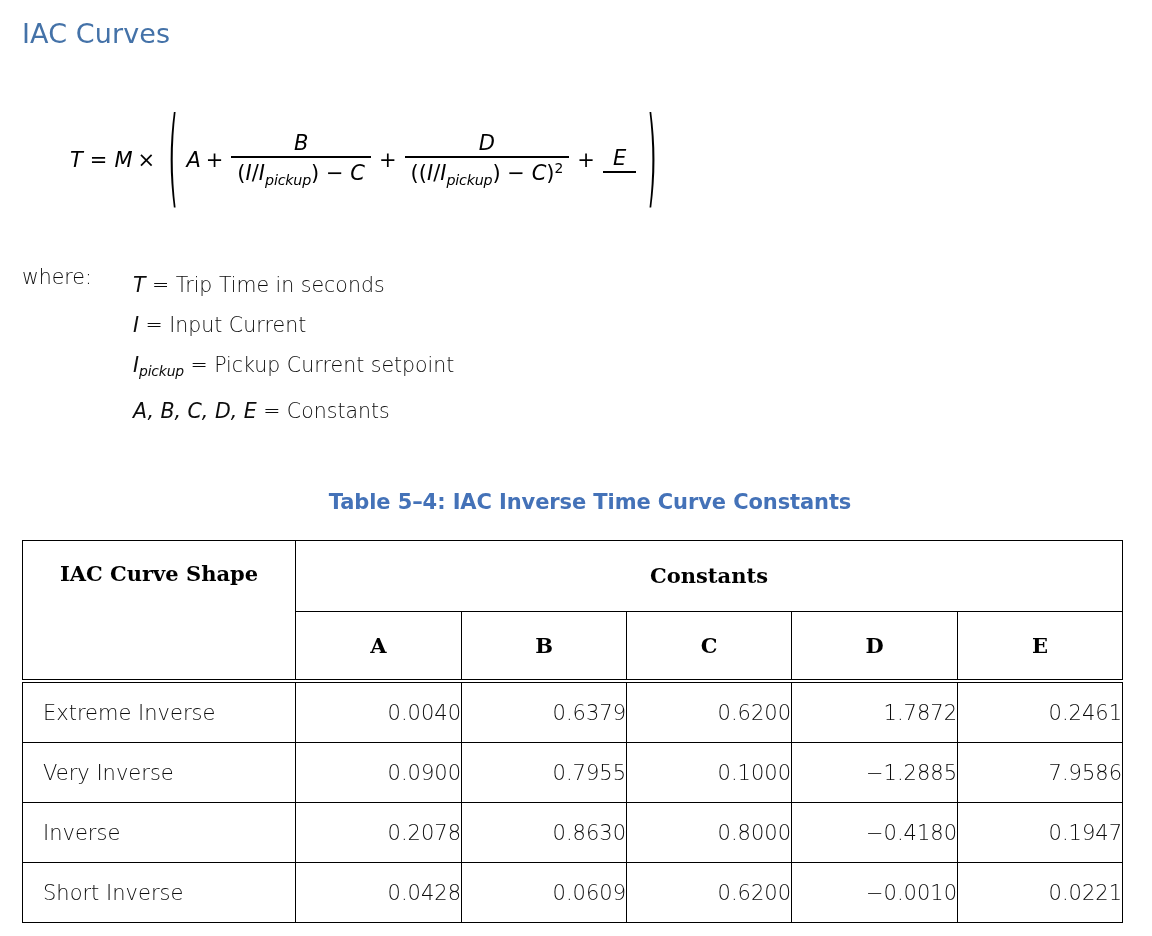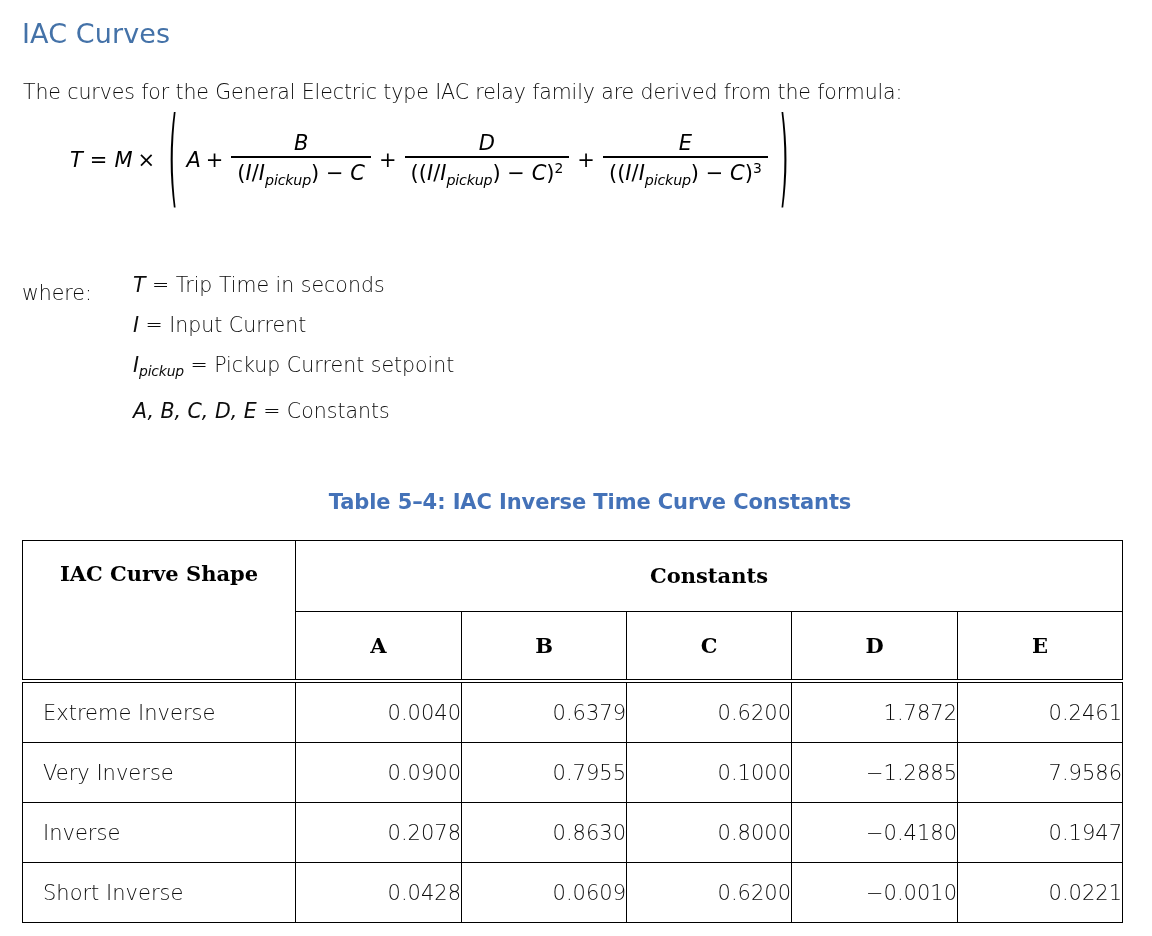--- a/index.html
+++ b/index.html
@@ -115,21 +115,20 @@
   }
 
   
   .where-label {
     position: absolute;
     left: 22px;
     top: 265px;
     font-size: 20.5px;
     font-weight: 300;
     color: #0d0d0d;
-    margin-top: 16px;
   }
   .defs {
     position: absolute;
     left: 133px;
     top: 265px;
     font-size: 20.5px;
     font-weight: 300;
     color: #0d0d0d;
   }
   .defs .def-line {
@@ -204,21 +203,20 @@
     text-align: right;
   }
 </style>
 </head>
 <body>
 
 <div class="page">
 
   <div class="section-heading">IAC Curves</div>
 
-  <div class="intro">The curves for the General Electric type IAC relay family are derived from the formula:</div>
 
   <div class="formula">
     <span class="mvar">T</span>
     <span class="mop">=</span>
     <span class="mvar">M</span>
     <span class="mop mop-tight">×</span>
     <span class="bigparen">(</span>
     <span class="mvar">A</span>
     <span class="mop mop-tight">+</span>
 
@@ -238,23 +236,20 @@
       <span class="den">
         <span>((</span><span class="mvar">I</span><span>/</span><span class="mvar">I</span><span class="sub">pickup</span><span>)</span>&nbsp;<span>−</span>&nbsp;<span class="mvar">C</span><span>)</span><span class="sup">2</span>
       </span>
     </span>
 
     <span class="mop mop-tight">+</span>
 
     <span class="frac">
       <span class="num">E</span>
       <span class="bar"></span>
-      <span class="den">
-        <span>((</span><span class="mvar">I</span><span>/</span><span class="mvar">I</span><span class="sub">pickup</span><span>)</span>&nbsp;<span>−</span>&nbsp;<span class="mvar">C</span><span>)</span><span class="sup">3</span>
-      </span>
     </span>
 
     <span class="bigparen">)</span>
   </div>
 
   <div class="where-label">where:</div>
 
   <div class="defs">
     <div class="def-line">
       <span class="mvar">T</span><span> = Trip Time in seconds</span>

